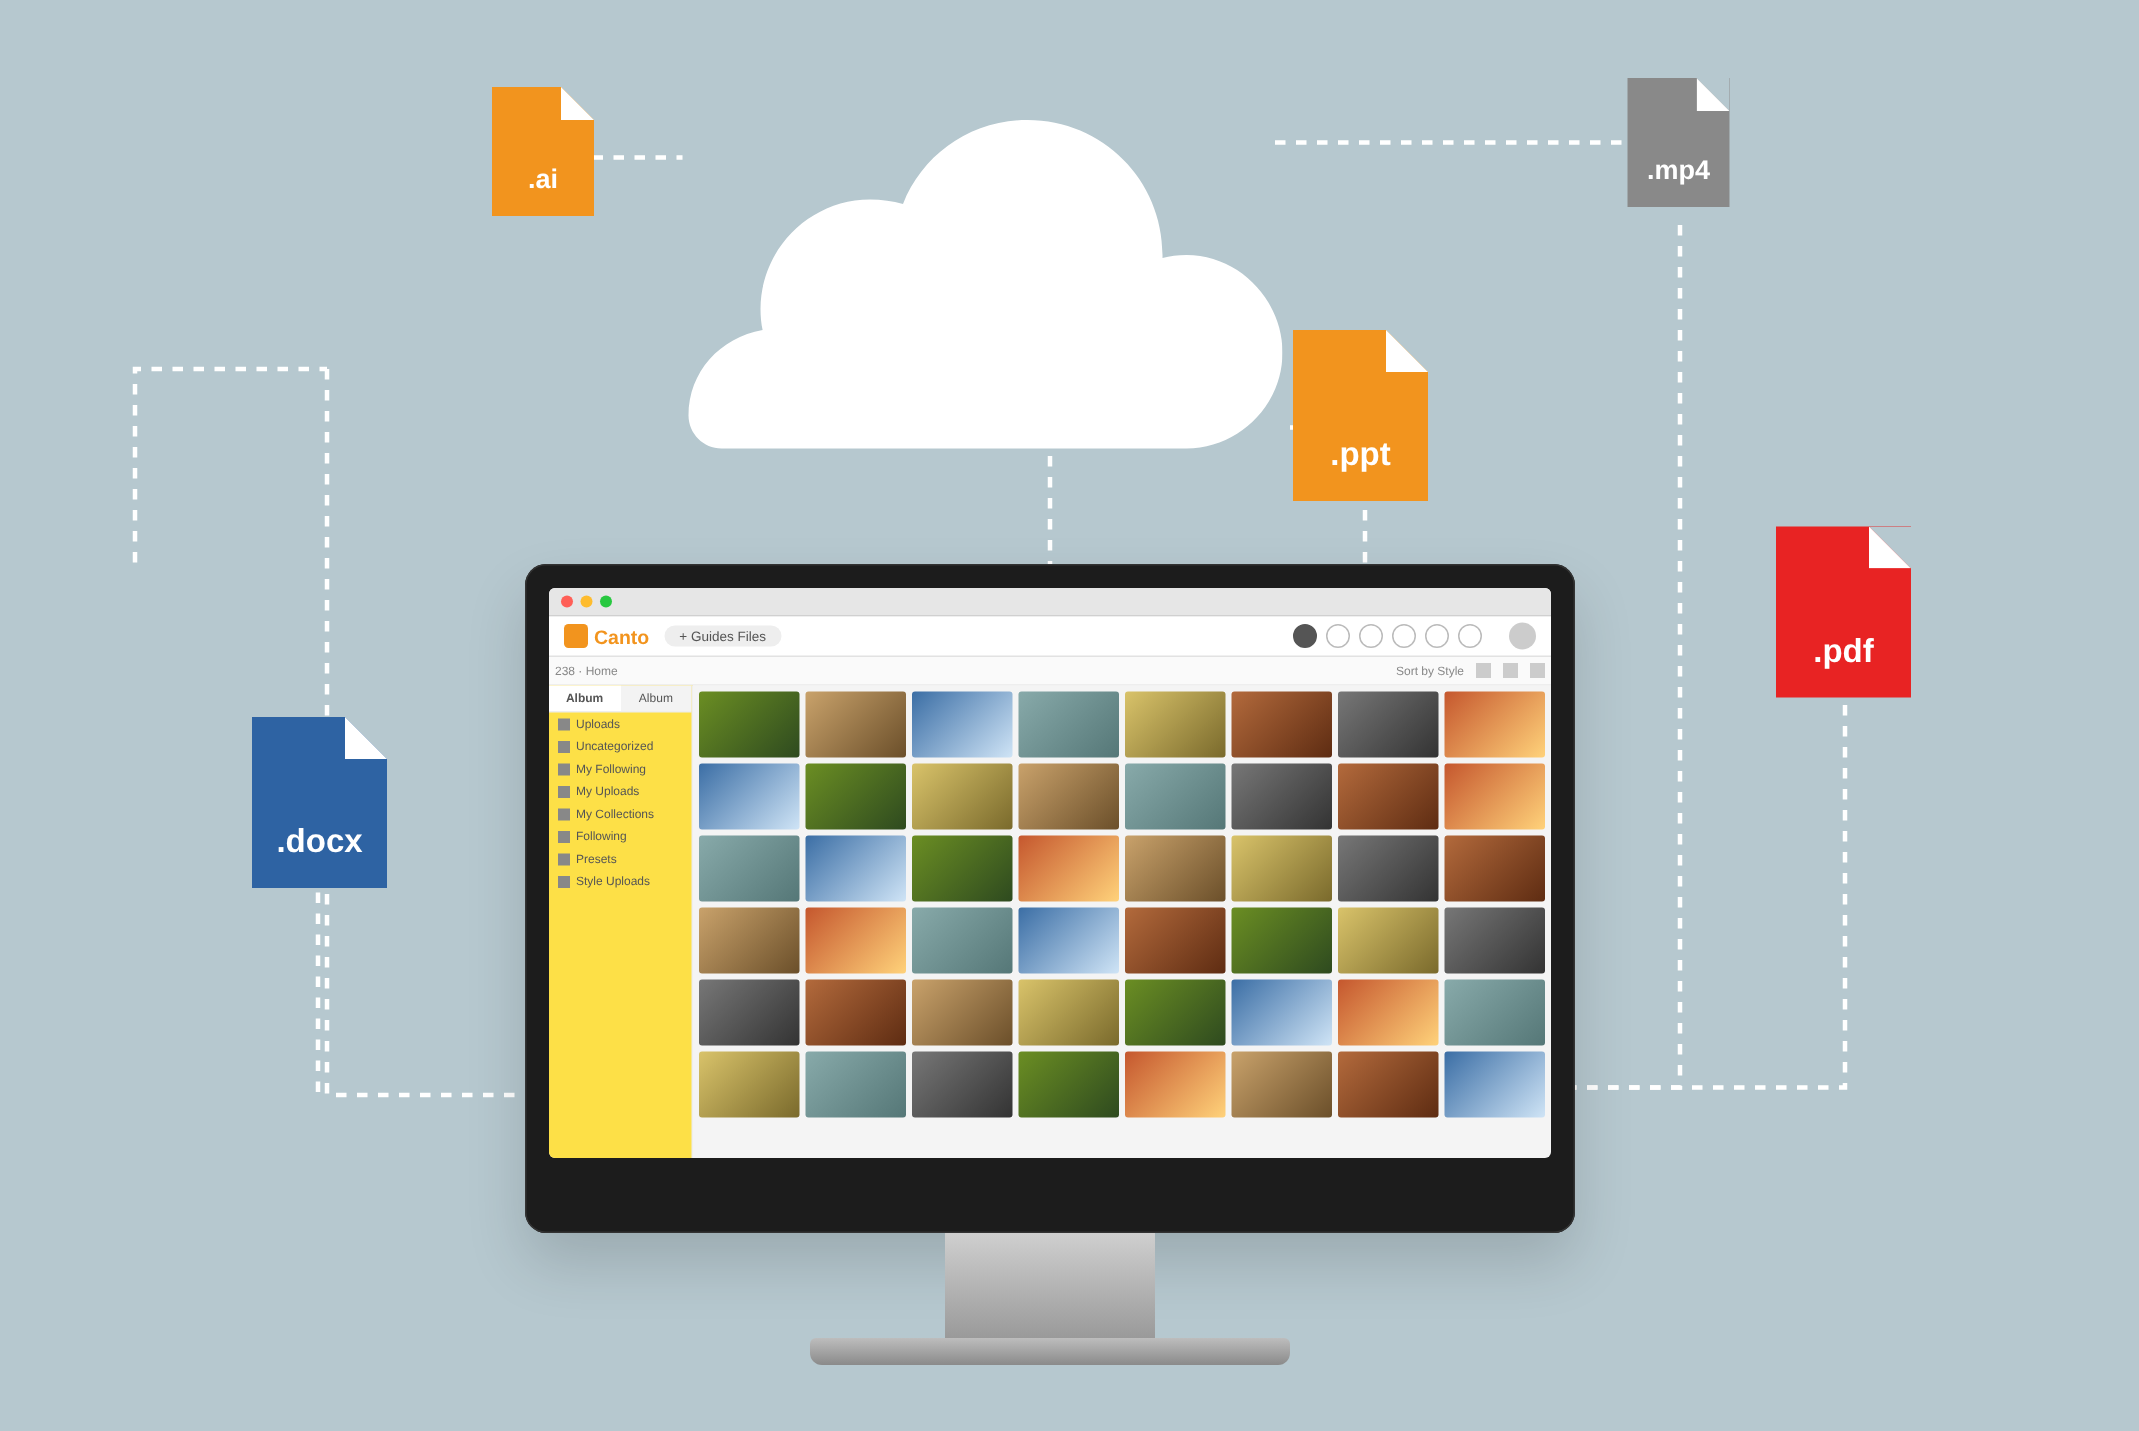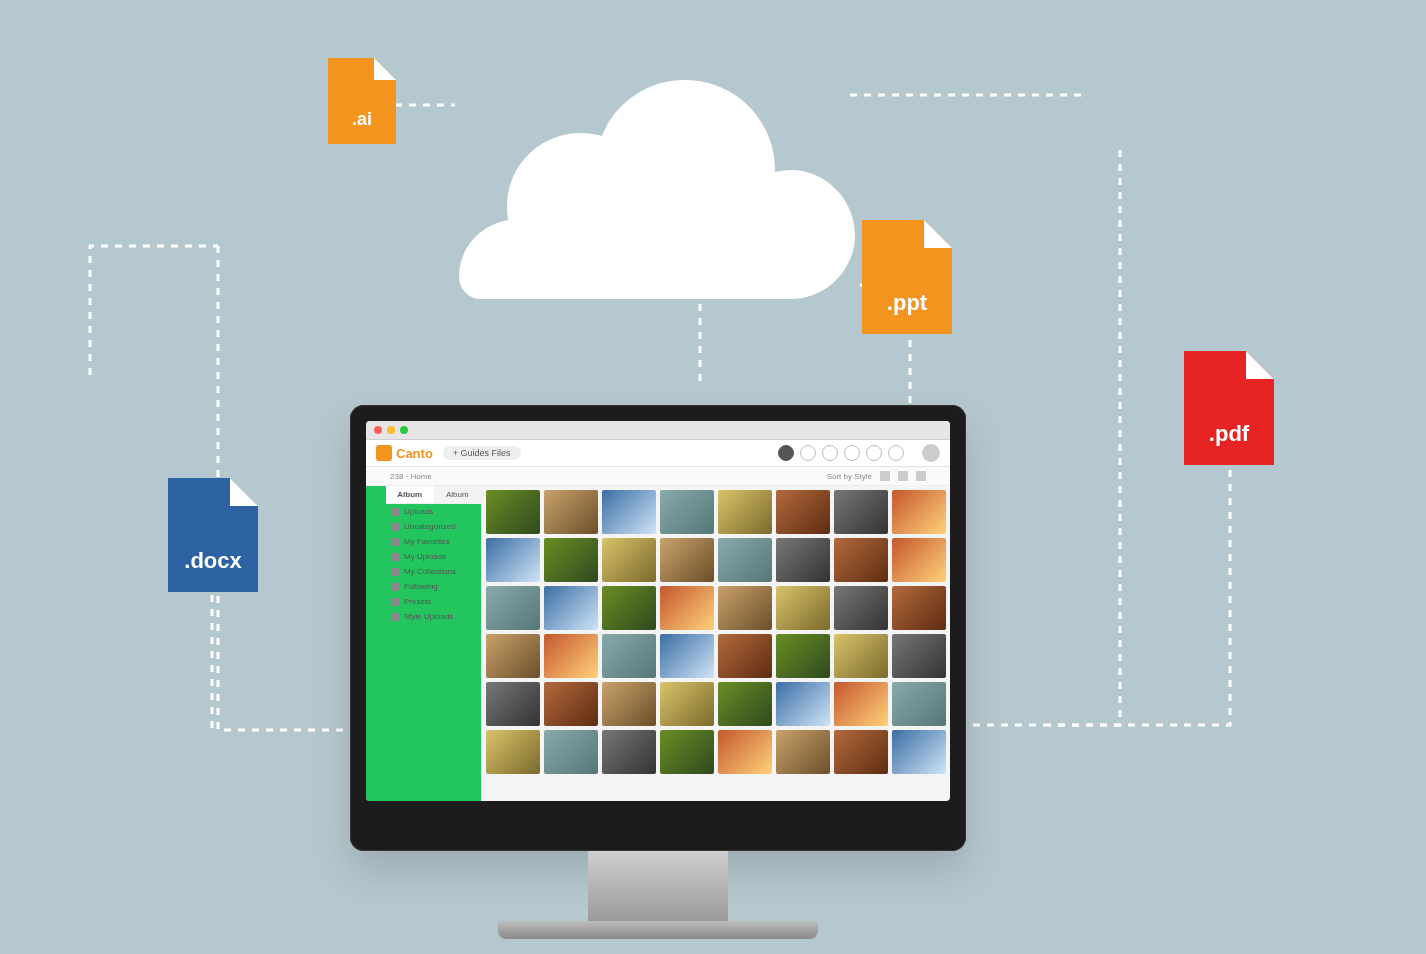--- a/index.html
+++ b/index.html
@@ -22,48 +22,48 @@
   .c-red .body{background:#e82323;}
 
   
   .cloud{position:absolute;left:455px;top:25px;width:400px;height:275px;}
   .cloud svg{width:100%;height:100%;}
 
   
   svg.conn{position:absolute;inset:0;width:1426px;height:954px;pointer-events:none;}
 
   
-  .monitor{position:absolute;left:350px;top:405px;width:616px;}
+  .monitor{position:absolute;left:350px;top:376px;width:700px;}
   .bezel{background:#1c1c1c;border-radius:14px;padding:16px 16px 50px 16px;box-shadow:inset 0 0 0 1px #333,0 20px 40px rgba(0,0,0,.15);}
   .screen{background:#f4f4f4;border-radius:4px;height:380px;overflow:hidden;display:flex;flex-direction:column;}
   .stand-neck{width:140px;height:70px;background:linear-gradient(#cfcfcf,#9a9a9a);margin:0 auto;}
   .stand-base{width:320px;height:18px;background:linear-gradient(#bdbdbd,#8a8a8a);margin:0 auto;border-radius:4px 4px 8px 8px;}
 
   
   .mac-bar{height:18px;background:#e6e6e6;border-bottom:1px solid #d0d0d0;display:flex;align-items:center;gap:5px;padding:0 8px;font-size:9px;color:#888;}
   .dot{width:8px;height:8px;border-radius:50%;}
   .dot.r{background:#ff5f57;} .dot.y{background:#febc2e;} .dot.g{background:#28c840;}
   .addr{flex:1;text-align:center;}
 
   
   .app-head{height:26px;background:#fff;border-bottom:1px solid #e2e2e2;display:flex;align-items:center;padding:0 10px;gap:10px;}
   .logo{display:flex;align-items:center;gap:4px;color:#f2941e;font-weight:600;font-size:13px;}
   .logo-box{width:16px;height:16px;background:#f2941e;border-radius:3px;}
   .pill{background:#eee;border-radius:10px;padding:2px 10px;font-size:9px;color:#555;}
   .circle-row{margin-left:auto;display:flex;gap:6px;}
   .circ{width:14px;height:14px;border-radius:50%;border:1px solid #bbb;}
   .circ.dark{background:#555;border-color:#555;}
   .avatar{width:18px;height:18px;border-radius:50%;background:#ccc;margin-left:8px;}
-  .sub-head{height:18px;background:#fafafa;border-bottom:1px solid #eee;display:flex;align-items:center;font-size:8px;color:#888;padding:0 24px;gap:8px;}
+  .sub-head{height:18px;background:#fafafa;border-bottom:1px solid #eee;display:flex;align-items:center;font-size:8px;color:#888;padding:0 4px;gap:8px;}
   .sub-head .spacer{flex:1;}
   .mini-ic{width:10px;height:10px;background:#ccc;}
 
   
   .app-body{flex:1;display:flex;min-height:0;}
-  .side{width:95px;background:#22c55e;border-right:1px solid #eee;font-size:8px;color:#555;padding-left:20px;}
+  .side{width:95px;background:#fde047;border-right:1px solid #eee;font-size:8px;color:#555;}
   .side-tabs{display:flex;border-bottom:1px solid #eee;}
   .side-tab{flex:1;text-align:center;padding:4px 0;background:#f3f3f3;}
   .side-tab.active{background:#fff;font-weight:600;}
   .side-item{display:flex;align-items:center;gap:4px;padding:3px 6px;}
   .side-item .ic{width:8px;height:8px;background:#888;}
   .grid{flex:1;overflow:hidden;padding:4px;display:grid;grid-template-columns:repeat(8,1fr);grid-auto-rows:44px;gap:4px;}
   .thumb{background:#888;border-radius:2px;}
   
   .t1{background:linear-gradient(135deg,#6b8e23,#2e4a1f);}
   .t2{background:linear-gradient(135deg,#c9a26b,#6b4f2a);}
@@ -103,20 +103,26 @@
         <path fill="#ffffff" d="M320 145c0-50-40-90-90-90-38 0-70 23-83 56-7-2-14-3-22-3-40 0-73 33-73 73 0 5 .5 10 1.4 14C25 200 4 223 4 252c0 0 0 0 0 0h0c0 12 10 22 22 22h310c35 0 64-29 64-64s-29-65-64-65c-6 0-11 .7-16 2z"></path>
       </svg>
   </div>
 
   <div class="file c-orange" style="left:328px;top:58px">
     <div class="body"></div>
       <div class="cut"></div>
       <div class="fold"></div>
     <span>.ai</span>
   </div>
+  <div class="file c-grey" style="left:1085px;top:52px">
+    <div class="body"></div>
+      <div class="cut"></div>
+      <div class="fold"></div>
+    <span>.mp4</span>
+  </div>
   <div class="file big c-blue" style="left:168px;top:478px">
     <div class="body"></div>
       <div class="cut"></div>
       <div class="fold"></div>
     <span>.docx</span>
   </div>
   <div class="file big c-orange2" style="left:862px;top:220px">
     <div class="body"></div>
       <div class="cut"></div>
       <div class="fold"></div>
@@ -175,21 +181,21 @@
             <div class="side-item">
                 <div class="ic"></div>
                 <span>Uploads</span>
               </div>
             <div class="side-item">
                 <div class="ic"></div>
                 <span>Uncategorized</span>
               </div>
             <div class="side-item">
                 <div class="ic"></div>
-                <span>My Favorites</span>
+                <span>My Following</span>
               </div>
             <div class="side-item">
                 <div class="ic"></div>
                 <span>My Uploads</span>
               </div>
             <div class="side-item">
                 <div class="ic"></div>
                 <span>My Collections</span>
               </div>
             <div class="side-item">

